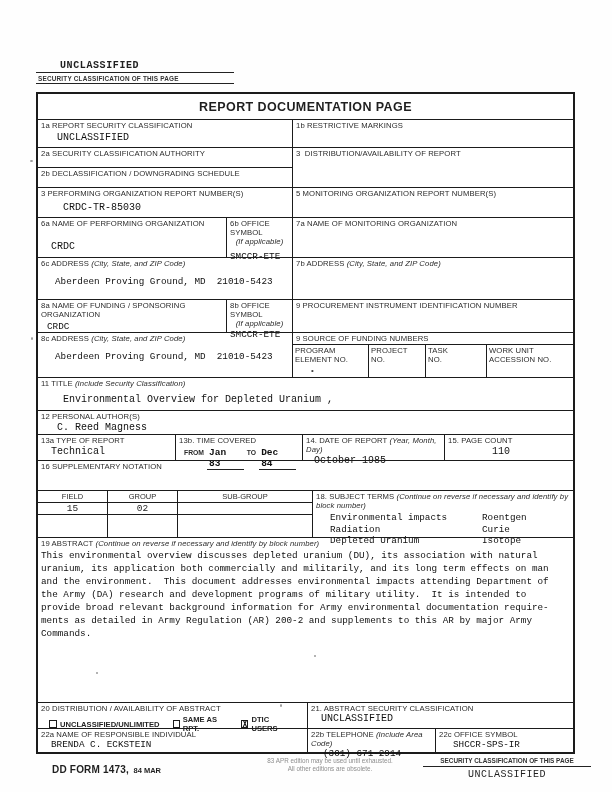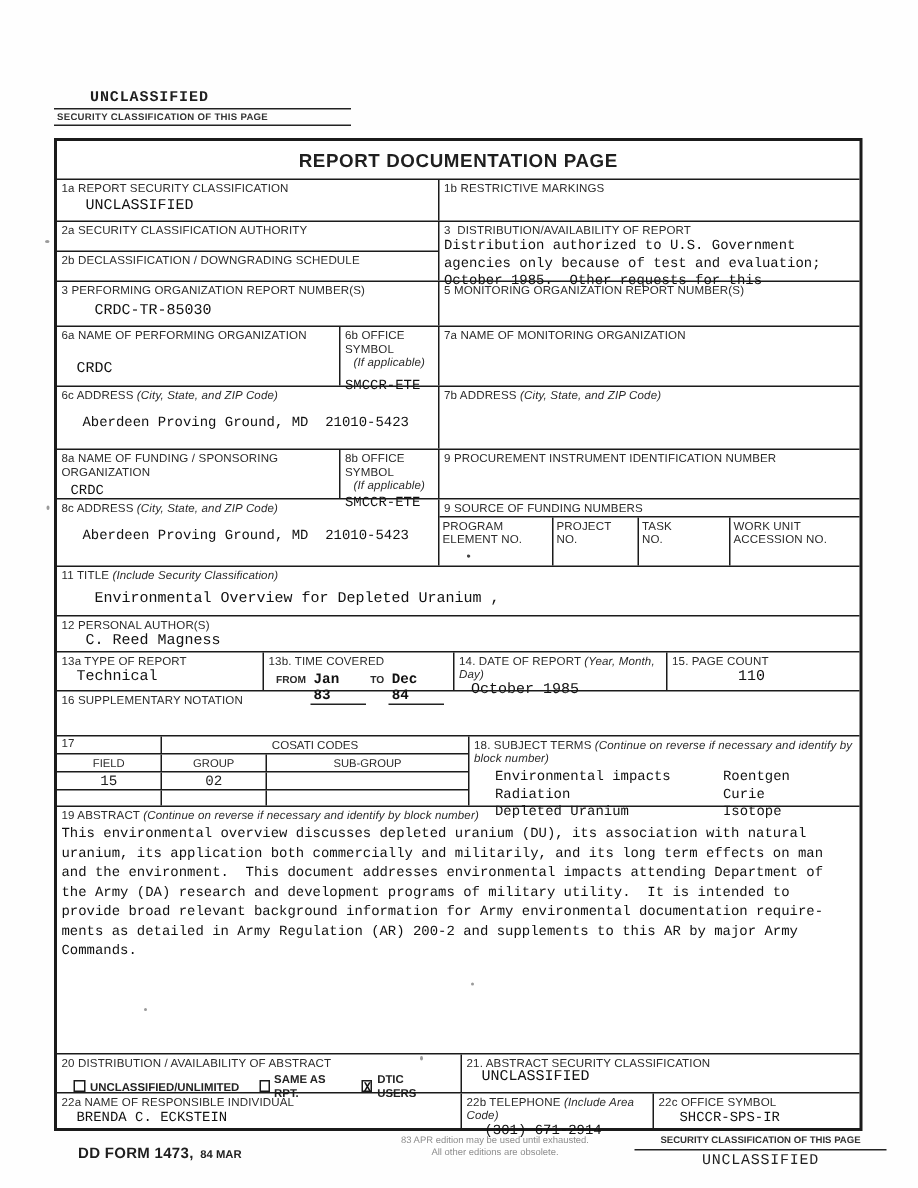--- a/index.html
+++ b/index.html
@@ -127,23 +127,20 @@
       <div class="cell w254 stack">
         <div class="sub">
           <div class="lbl">2a SECURITY CLASSIFICATION AUTHORITY</div>
         </div>
         <div class="sub">
           <div class="lbl">2b DECLASSIFICATION / DOWNGRADING SCHEDULE</div>
         </div>
       </div>
       <div class="cell bl">
         <div class="lbl">3  DISTRIBUTION/AVAILABILITY OF REPORT</div>
-        <div class="val val-sm">Distribution authorized to U.S. Government
-agencies only because of test and evaluation;
-October 1985.  Other requests for this</div>
       </div>
     </div>
 
     <div class="row h30">
       <div class="cell w254">
         <div class="lbl">3 PERFORMING ORGANIZATION REPORT NUMBER(S)</div>
         <div class="val ind2">CRDC-TR-85030</div>
       </div>
       <div class="cell bl">
         <div class="lbl">5 MONITORING ORGANIZATION REPORT NUMBER(S)</div>
@@ -260,24 +257,20 @@
     </div>
 
     <div class="row h30">
       <div class="cell">
         <div class="lbl">16 SUPPLEMENTARY NOTATION</div>
       </div>
     </div>
 
     <div class="row h47">
       <div class="cell w274 cosati">
-        <div class="cos-row">
-          <div class="cos-c1 lbl">17</div>
-          <div class="cos-title" style="border-left:1.3px solid #1b1b1b;">COSATI CODES</div>
-        </div>
         <div class="cos-row">
           <div class="cos-c1 cos-h">FIELD</div>
           <div class="cos-c2 cos-h">GROUP</div>
           <div class="cos-c3 cos-h">SUB-GROUP</div>
         </div>
         <div class="cos-row">
           <div class="cos-c1 cos-v">15</div>
           <div class="cos-c2 cos-v">02</div>
           <div class="cos-c3 cos-v"></div>
         </div>

